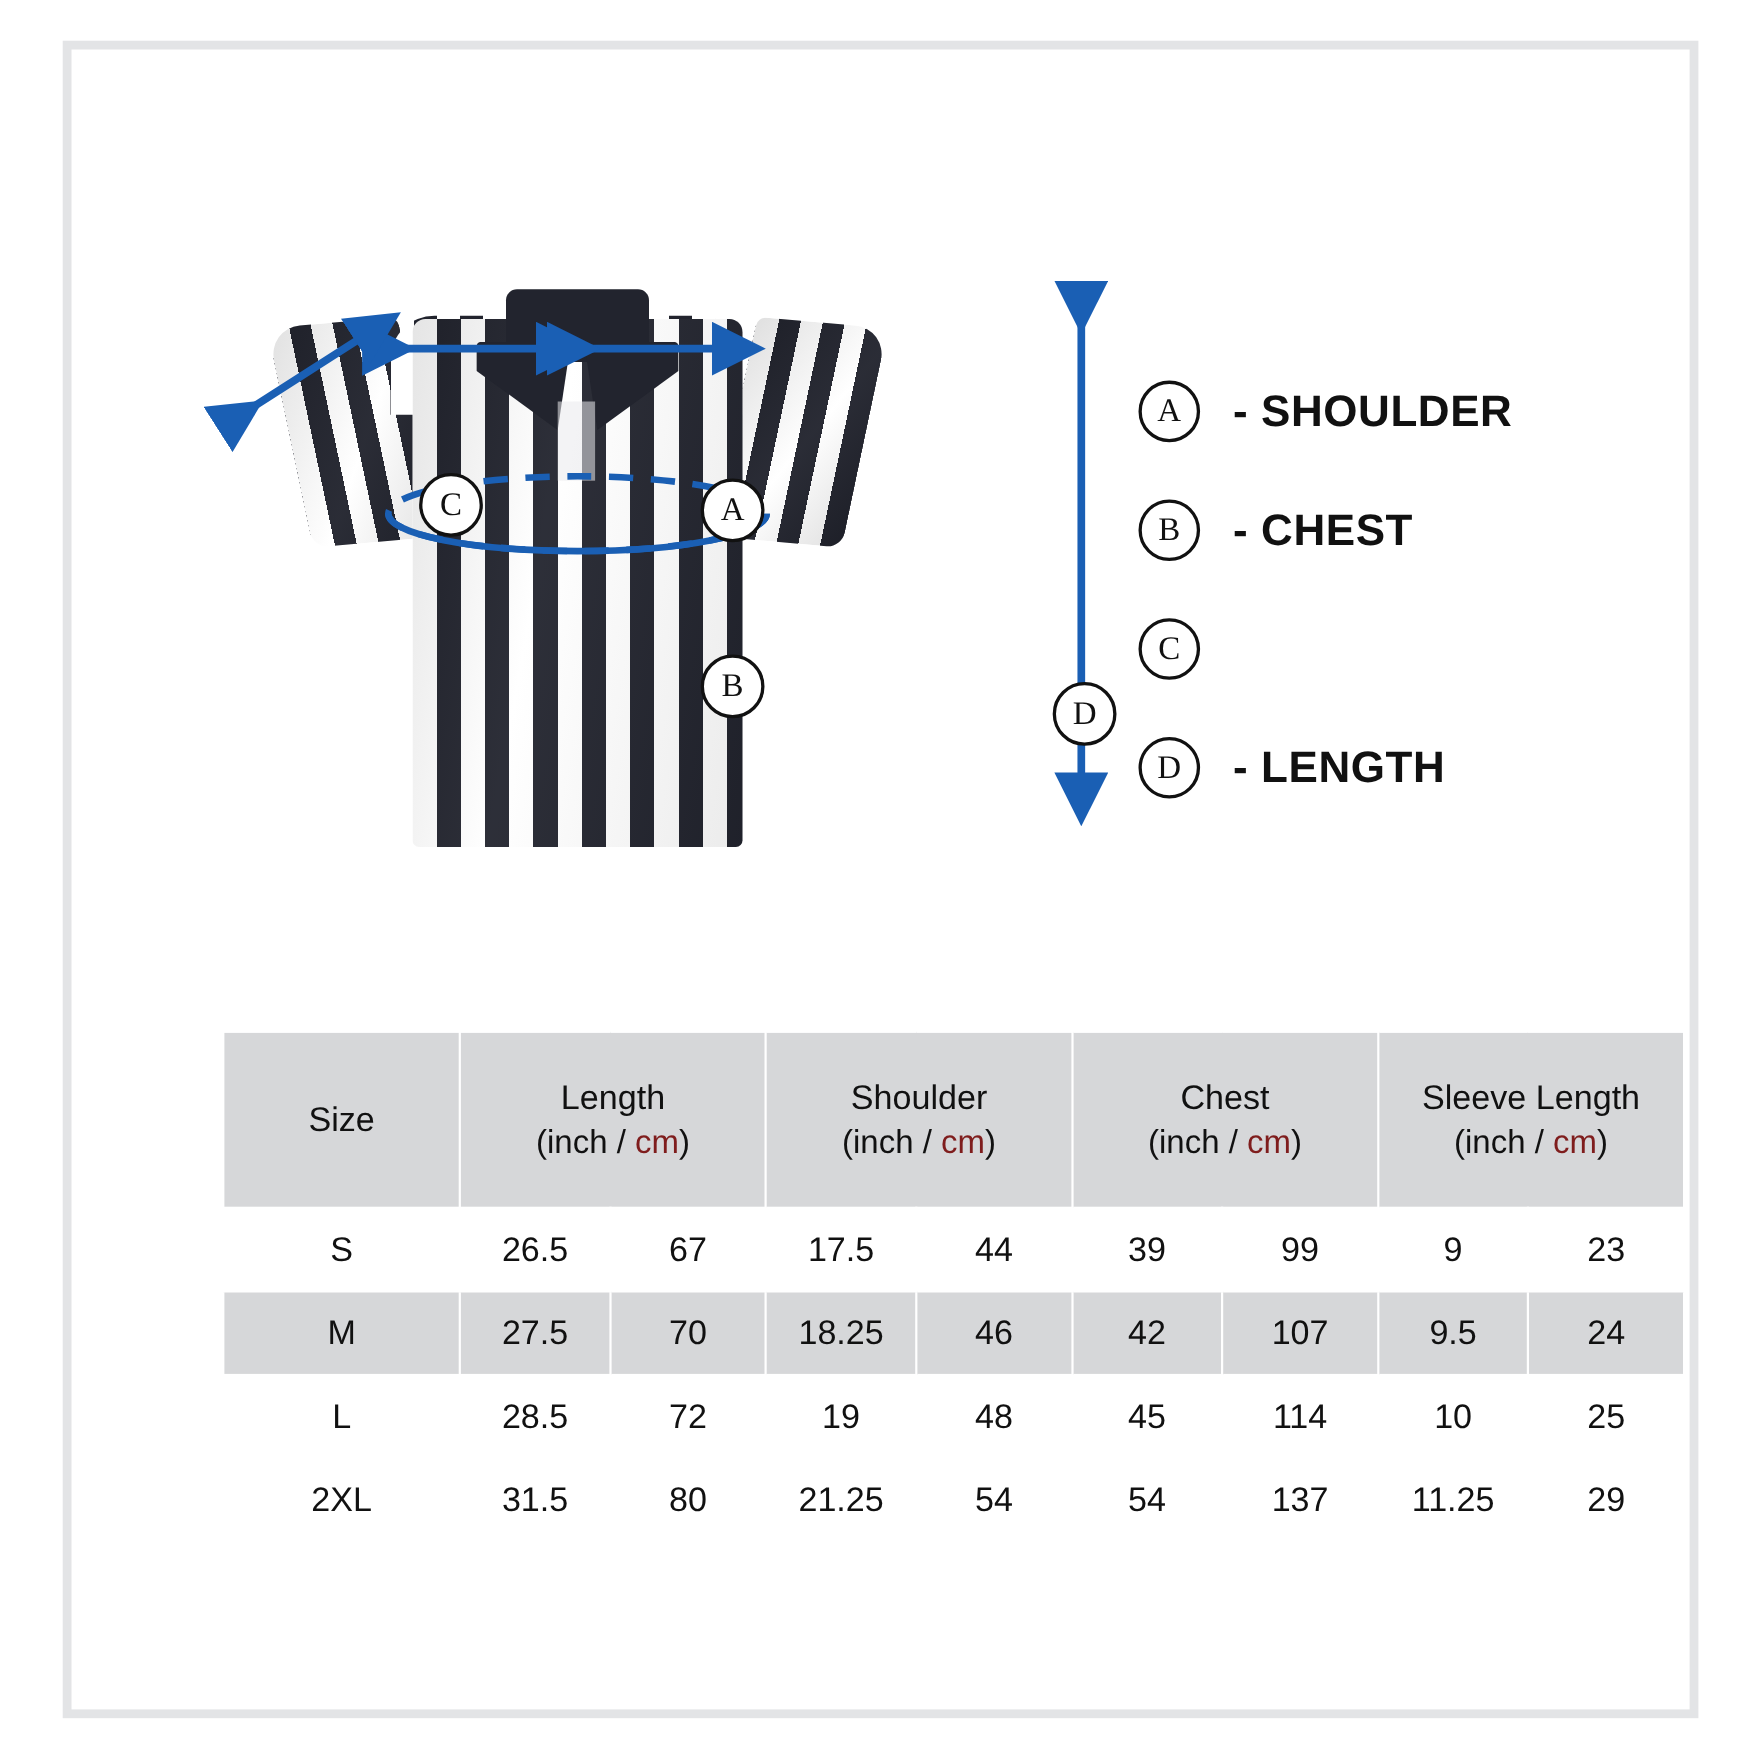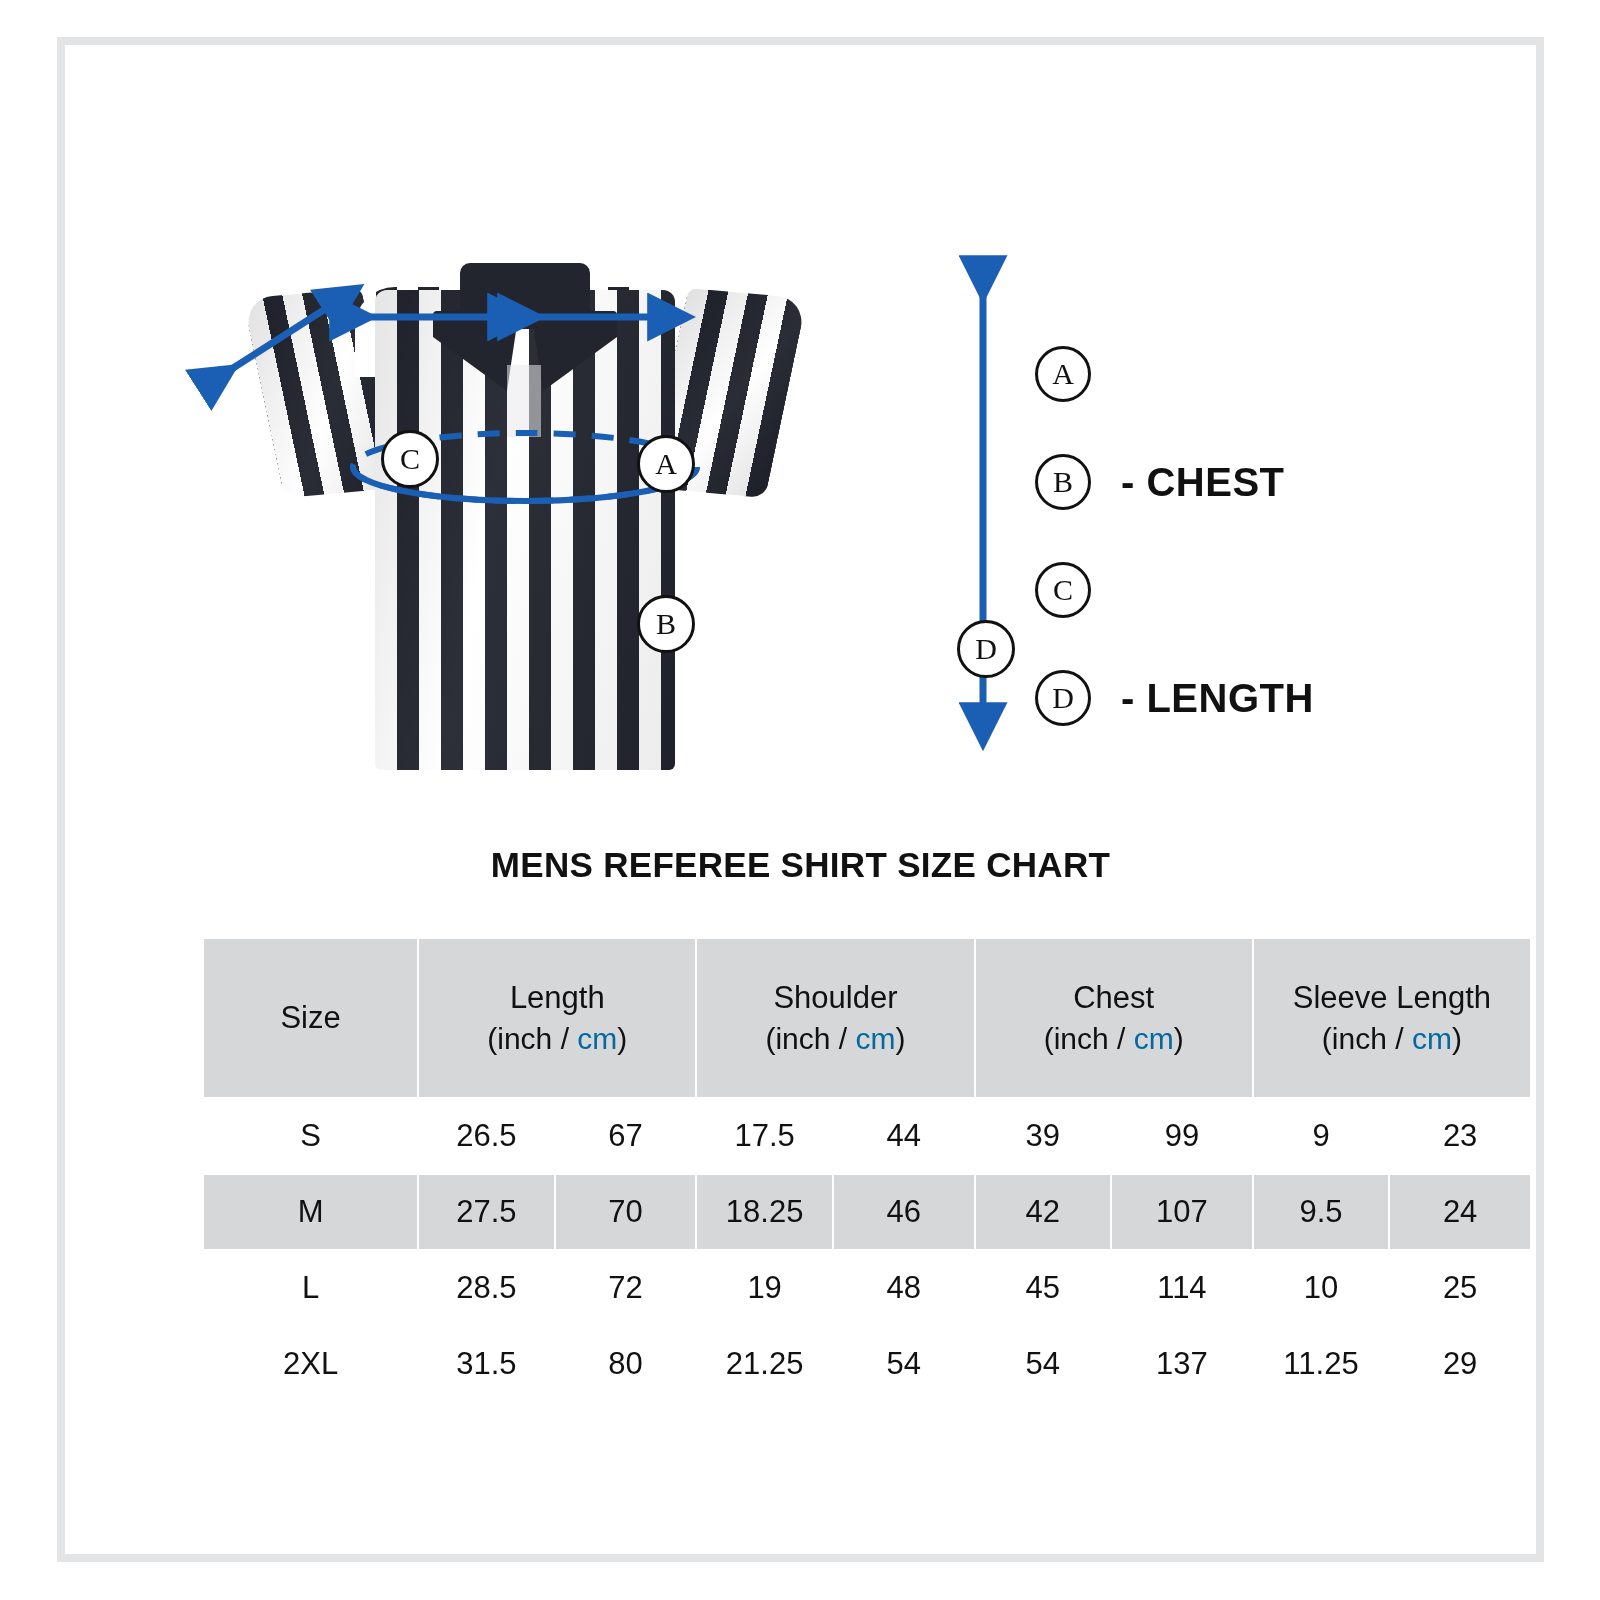--- a/index.html
+++ b/index.html
@@ -255,21 +255,21 @@
     vertical-align: middle;
     text-align: center;
     border: 2px solid #ffffff;
     padding: 0 4px;
   }
   table.size-table th .unit {
     display: block;
     font-size: 30px;
     margin-top: 6px;
   }
-  .cm-label { color: #0369a1; }
+  .cm-label { color: #7f1d1d; }
   table.size-table td {
     height: 74px;
     text-align: center;
     font-size: 31px;
     color: #111;
     border: 2px solid #ffffff;
     padding: 0;
   }
   tr.odd td { background: #ffffff; }
   tr.even td { background: #d6d7d9; }
@@ -318,35 +318,35 @@
 
       <div class="marker marker-a">A</div>
       <div class="marker marker-b">B</div>
       <div class="marker marker-c">C</div>
       <div class="marker marker-d">D</div>
     </div>
 
     <div class="legend">
       <div class="legend-row">
         <div class="legend-badge">A</div>
+        <div class="legend-text">- SHOULDER</div>
       </div>
       <div class="legend-row">
         <div class="legend-badge">B</div>
         <div class="legend-text">- CHEST</div>
       </div>
       <div class="legend-row">
         <div class="legend-badge">C</div>
       </div>
       <div class="legend-row">
         <div class="legend-badge">D</div>
         <div class="legend-text">- LENGTH</div>
       </div>
     </div>
 
-    <div class="chart-title">MENS REFEREE SHIRT SIZE CHART</div>
 
     <table class="size-table">
       <colgroup>
         <col class="size-col">
         <col class="in-col">
           <col class="cm-col">
         <col class="in-col">
           <col class="cm-col">
         <col class="in-col">
           <col class="cm-col">

